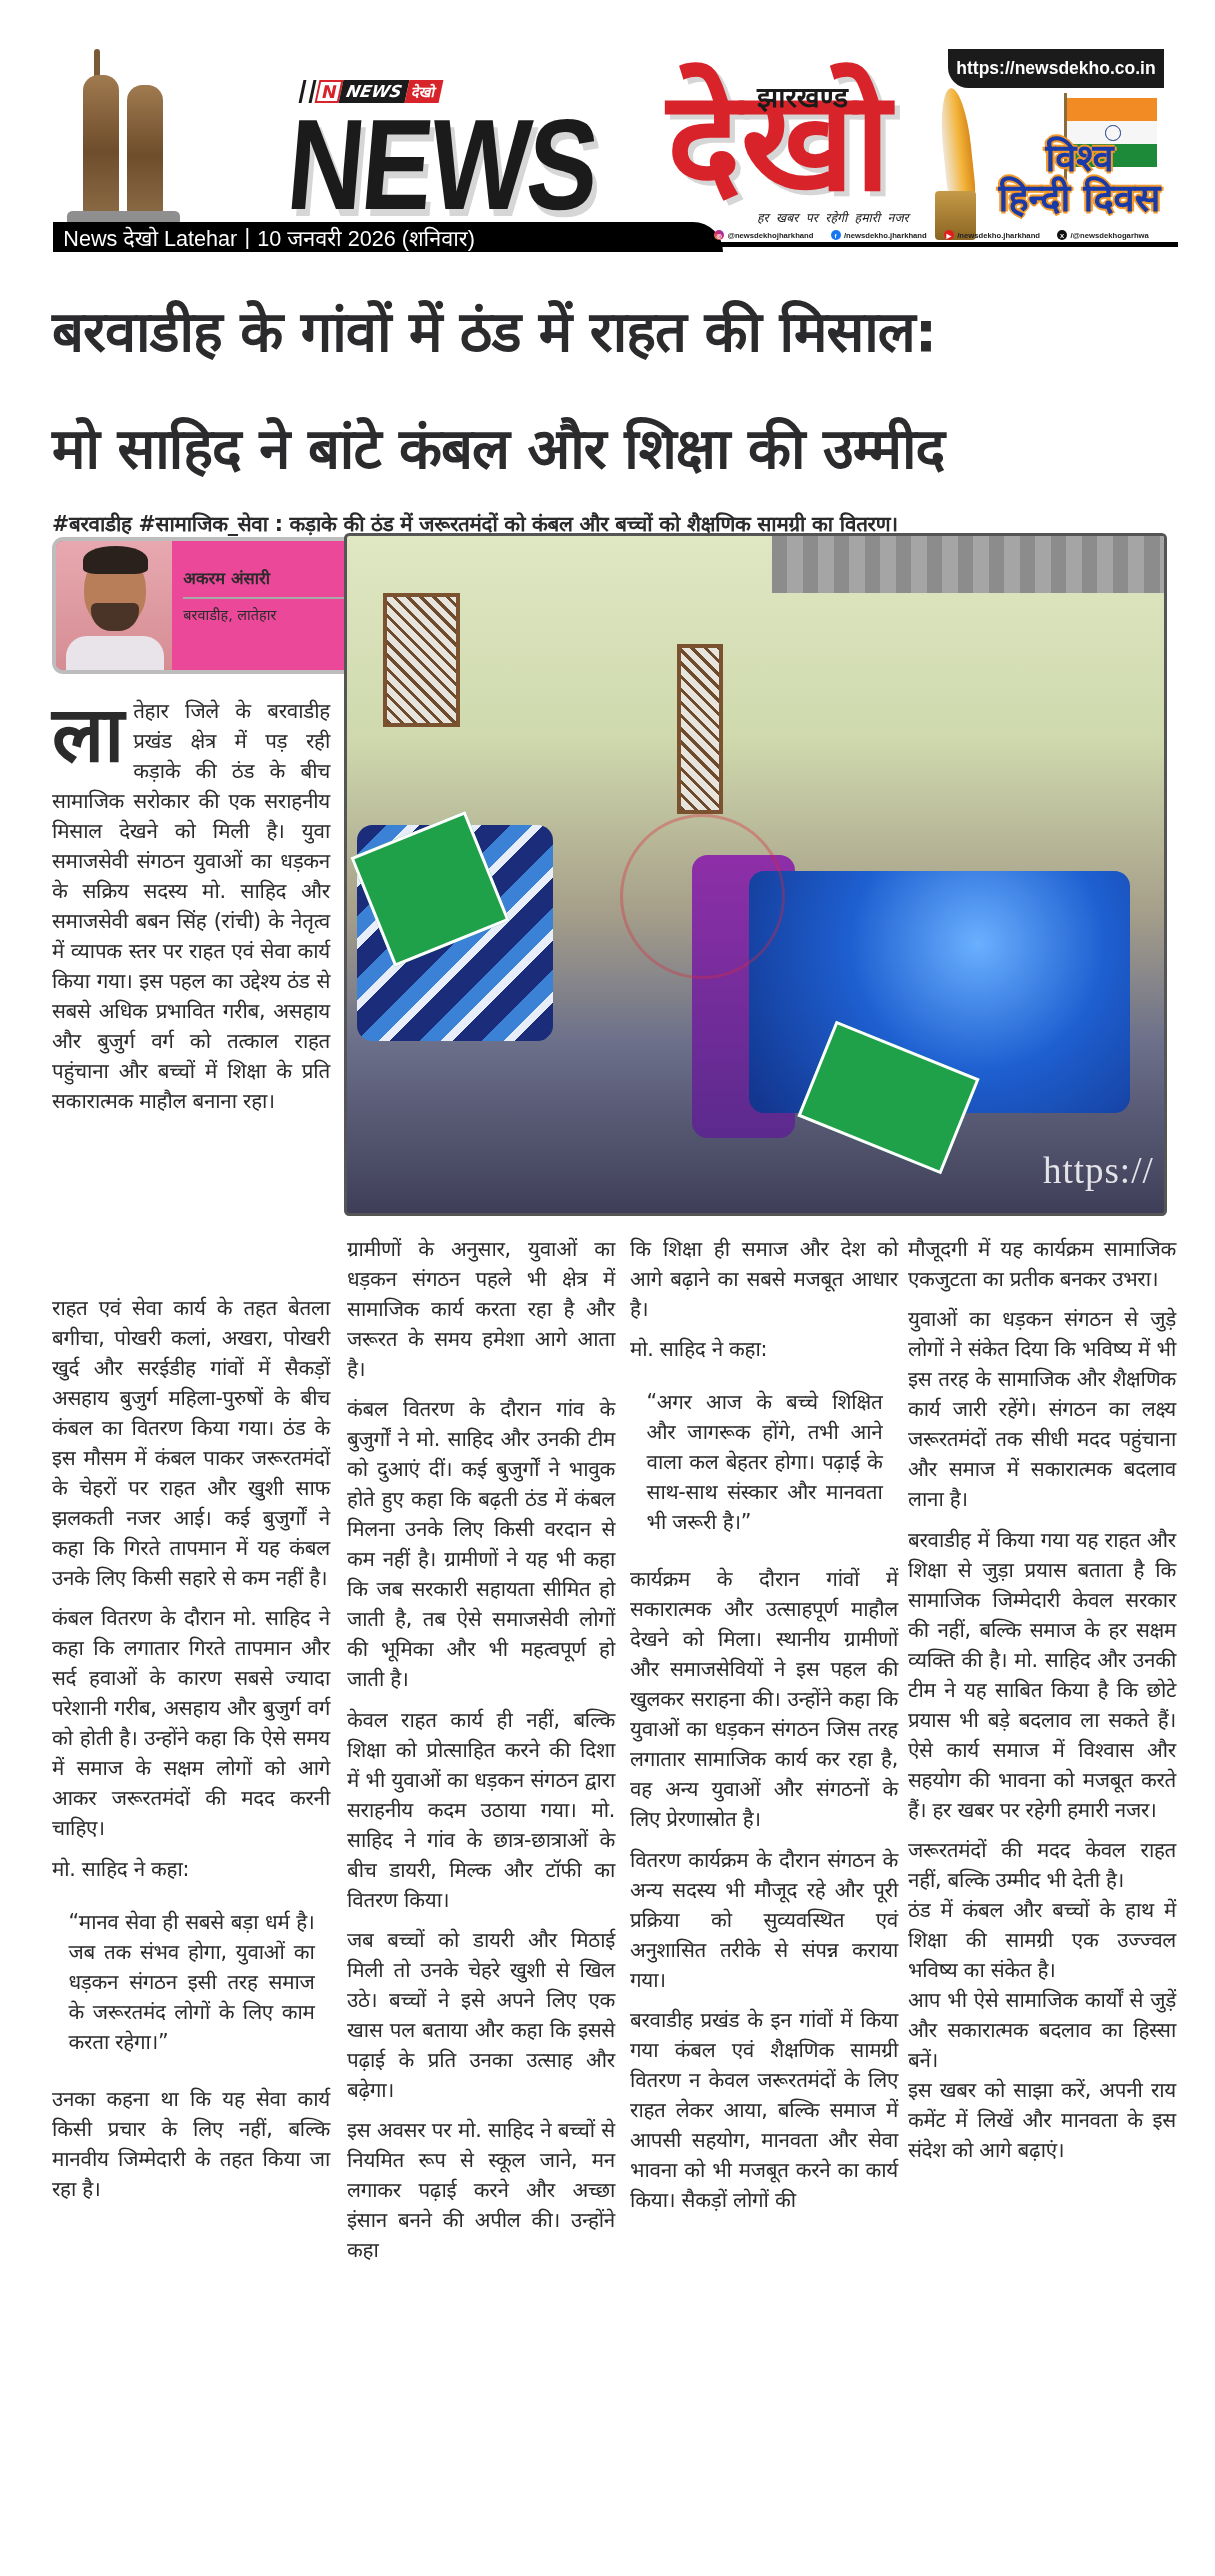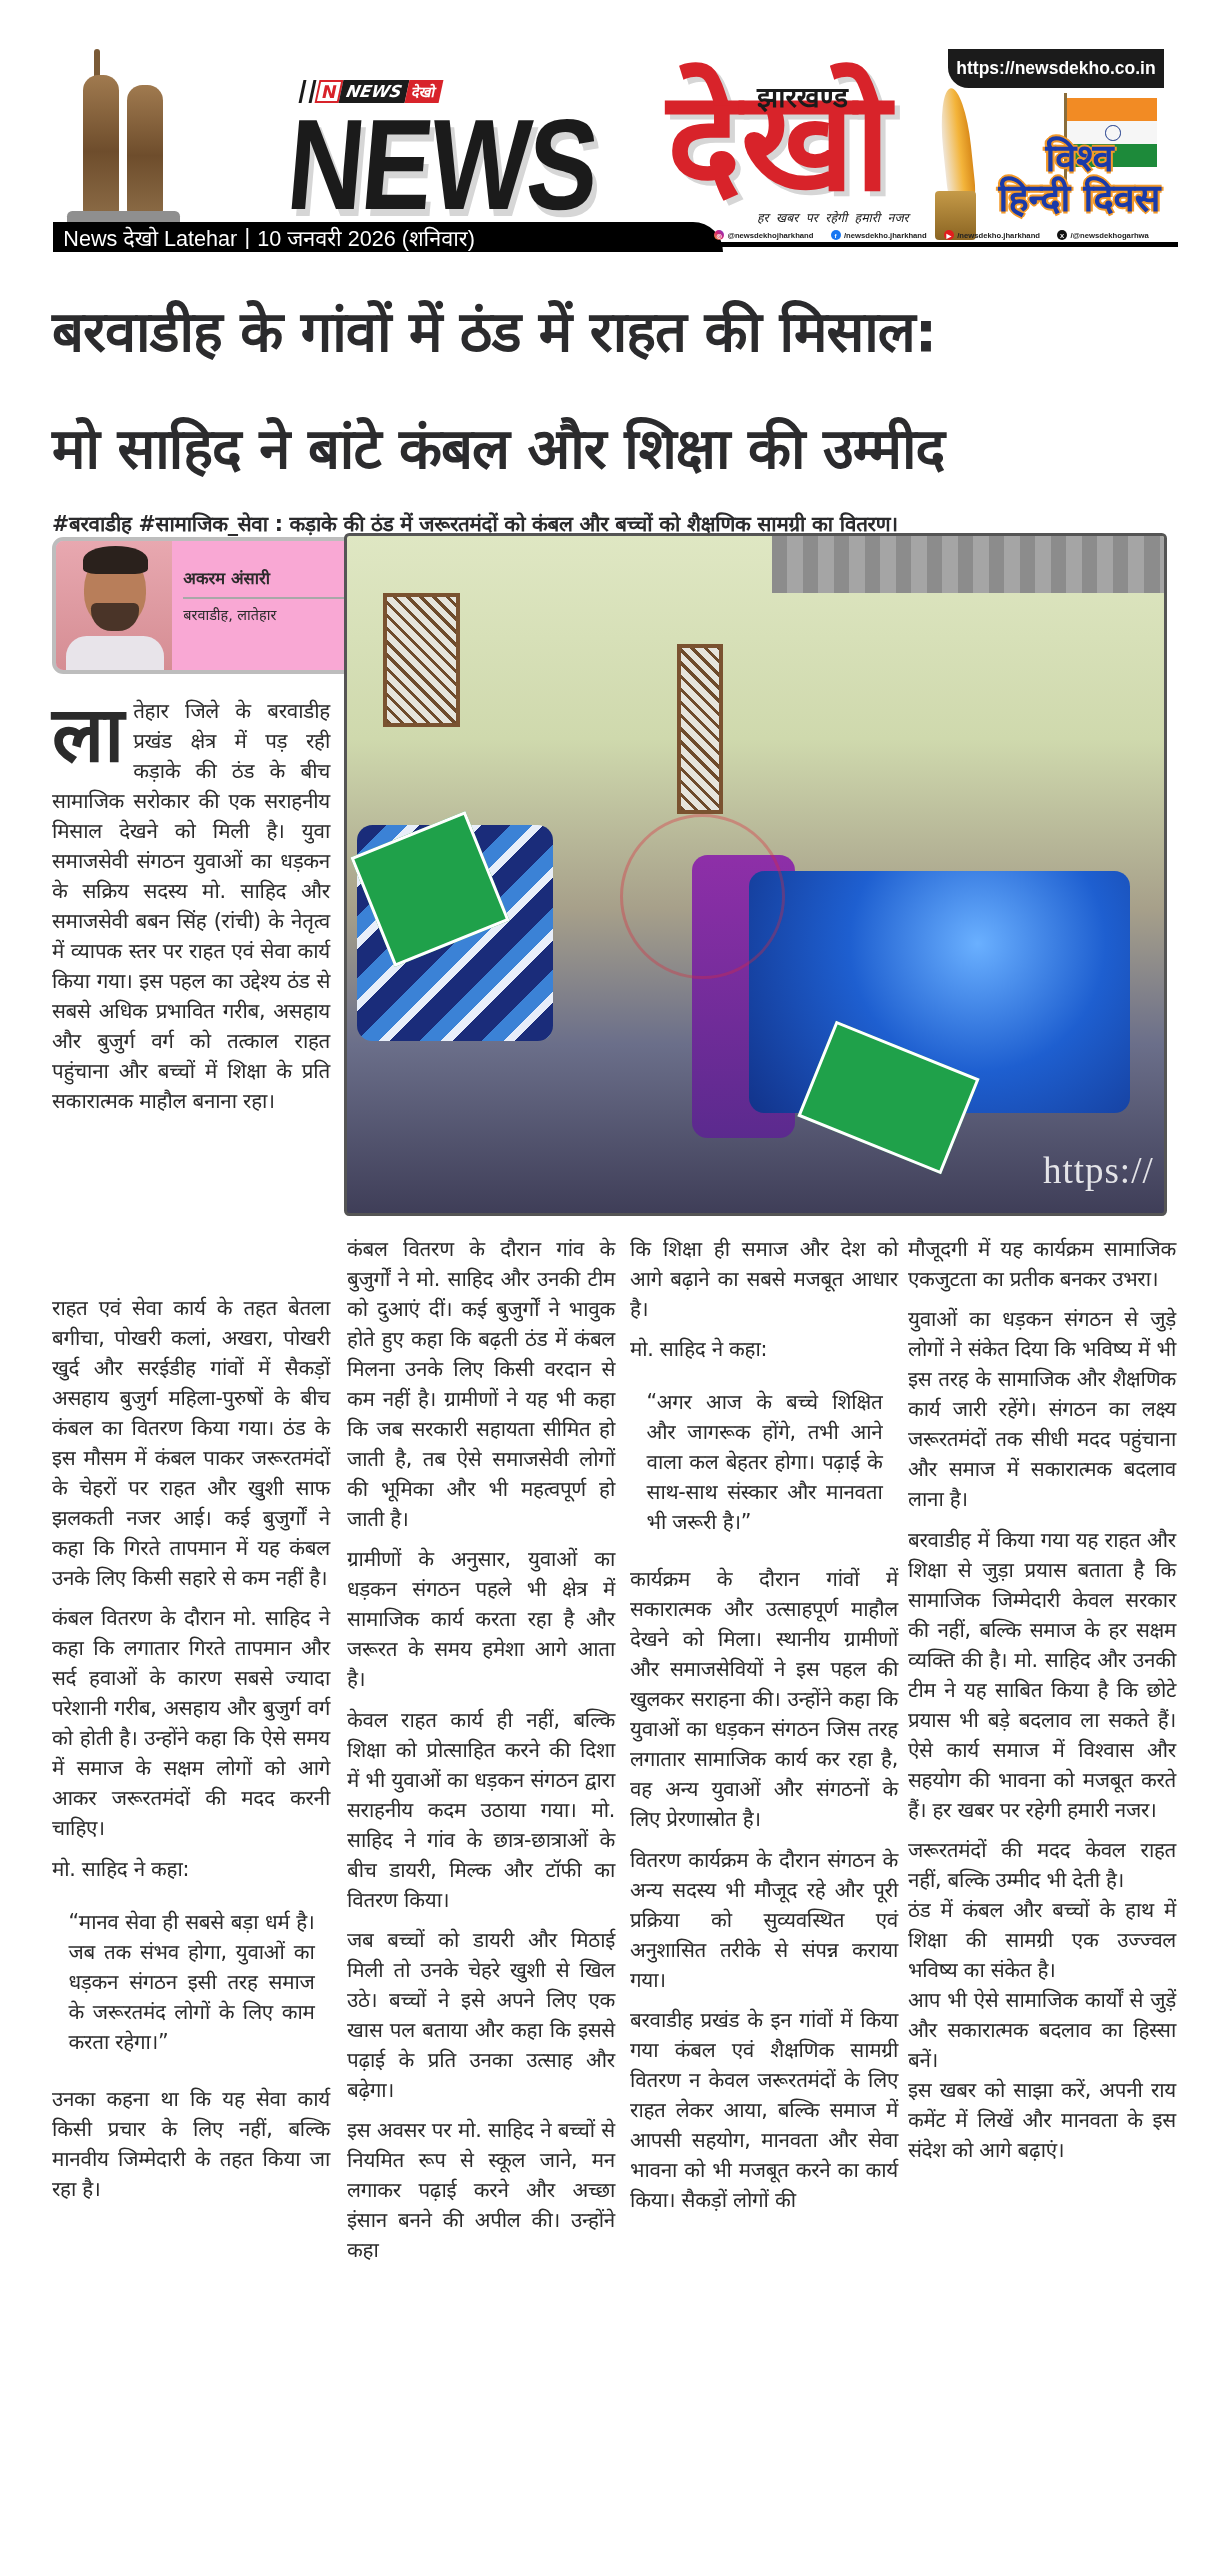--- a/index.html
+++ b/index.html
@@ -59,21 +59,21 @@
   .ic.ig { background: linear-gradient(45deg, #f9a33b, #d6246e, #7a3ad6); }
   .ic.fb { background: #1877f2; }
   .ic.yt { background: #e21d1d; }
   .ic.x { background: #111; }
 
   
   .headline { position: absolute; left: 52px; top: 273px; width: 1123px; font-weight: bold; font-size: 56px; line-height: 117px; color: #2b2b2d; letter-spacing: -1px; }
   .subhead { position: absolute; left: 52px; top: 509px; width: 1133px; font-size: 20.6px; font-weight: bold; color: #2b2b2d; white-space: nowrap; letter-spacing: -0.3px; }
 
   
-  .author { position: absolute; left: 52px; top: 537px; width: 336px; height: 137px; background: #f9a8d4; border: 4.1px solid #bdbdbd; border-radius: 11.3px; overflow: hidden; display: flex; }
+  .author { position: absolute; left: 52px; top: 537px; width: 336px; height: 137px; background: #ec4899; border: 4.1px solid #bdbdbd; border-radius: 11.3px; overflow: hidden; display: flex; }
   .author .photo { width: 116px; height: 100%; background: linear-gradient(180deg, #e8a8b0 0%, #d58d93 100%); position: relative; }
   .author .photo .head { position: absolute; left: 28px; top: 10.3px; width: 62px; height: 77px; background: #b87e5a; border-radius: 50% 50% 45% 45%; }
   .author .photo .hair { position: absolute; left: 27px; top: 5.2px; width: 65px; height: 28px; background: #2a211c; border-radius: 50% 50% 20% 20%; }
   .author .photo .beard { position: absolute; left: 35px; top: 62px; width: 48px; height: 28px; background: #4a3428; border-radius: 5.2px 5.2px 20.6px 20.6px; }
   .author .photo .shirt { position: absolute; left: 10.3px; top: 95px; width: 98px; height: 41px; background: #e8e4ea; border-radius: 20.6px 20.6px 0 0; }
   .author .info { flex: 1; padding: 27px 10.3px 0 11.3px; }
   .author .name { font-weight: bold; font-size: 16.5px; line-height: 21.6px; color: #2b2b2b; }
   .author .rule { height: 2.1px; background: #a8a8a8; margin: 7.2px 0 6.2px 0; }
   .author .place { font-size: 14.4px; color: #2b2b2b; }
 
@@ -212,22 +212,22 @@
 </div>
 <div class="col c1b">
   <p>राहत एवं सेवा कार्य के तहत बेतला बगीचा, पोखरी कलां, अखरा, पोखरी खुर्द और सरईडीह गांवों में सैकड़ों असहाय बुजुर्ग महिला-पुरुषों के बीच कंबल का वितरण किया गया। ठंड के इस मौसम में कंबल पाकर जरूरतमंदों के चेहरों पर राहत और खुशी साफ झलकती नजर आई। कई बुजुर्गों ने कहा कि गिरते तापमान में यह कंबल उनके लिए किसी सहारे से कम नहीं है।</p>
   <p>कंबल वितरण के दौरान मो. साहिद ने कहा कि लगातार गिरते तापमान और सर्द हवाओं के कारण सबसे ज्यादा परेशानी गरीब, असहाय और बुजुर्ग वर्ग को होती है। उन्होंने कहा कि ऐसे समय में समाज के सक्षम लोगों को आगे आकर जरूरतमंदों की मदद करनी चाहिए।</p>
   <p class="plain">मो. साहिद ने कहा:</p>
   <p class="quote">“मानव सेवा ही सबसे बड़ा धर्म है। जब तक संभव होगा, युवाओं का धड़कन संगठन इसी तरह समाज के जरूरतमंद लोगों के लिए काम करता रहेगा।”</p>
   <p>उनका कहना था कि यह सेवा कार्य किसी प्रचार के लिए नहीं, बल्कि मानवीय जिम्मेदारी के तहत किया जा रहा है।</p>
 </div>
 
 <div class="col c2">
+  <p>ग्रामीणों के अनुसार, युवाओं का धड़कन संगठन पहले भी क्षेत्र में सामाजिक कार्य करता रहा है और जरूरत के समय हमेशा आगे आता है।</p>
   <p>कंबल वितरण के दौरान गांव के बुजुर्गों ने मो. साहिद और उनकी टीम को दुआएं दीं। कई बुजुर्गों ने भावुक होते हुए कहा कि बढ़ती ठंड में कंबल मिलना उनके लिए किसी वरदान से कम नहीं है। ग्रामीणों ने यह भी कहा कि जब सरकारी सहायता सीमित हो जाती है, तब ऐसे समाजसेवी लोगों की भूमिका और भी महत्वपूर्ण हो जाती है।</p>
-  <p>ग्रामीणों के अनुसार, युवाओं का धड़कन संगठन पहले भी क्षेत्र में सामाजिक कार्य करता रहा है और जरूरत के समय हमेशा आगे आता है।</p>
   <p>केवल राहत कार्य ही नहीं, बल्कि शिक्षा को प्रोत्साहित करने की दिशा में भी युवाओं का धड़कन संगठन द्वारा सराहनीय कदम उठाया गया। मो. साहिद ने गांव के छात्र-छात्राओं के बीच डायरी, मिल्क और टॉफी का वितरण किया।</p>
   <p>जब बच्चों को डायरी और मिठाई मिली तो उनके चेहरे खुशी से खिल उठे। बच्चों ने इसे अपने लिए एक खास पल बताया और कहा कि इससे पढ़ाई के प्रति उनका उत्साह और बढ़ेगा।</p>
   <p>इस अवसर पर मो. साहिद ने बच्चों से नियमित रूप से स्कूल जाने, मन लगाकर पढ़ाई करने और अच्छा इंसान बनने की अपील की। उन्होंने कहा</p>
 </div>
 
 <div class="col c3">
   <p>कि शिक्षा ही समाज और देश को आगे बढ़ाने का सबसे मजबूत आधार है।</p>
   <p class="plain">मो. साहिद ने कहा:</p>
   <p class="quote">“अगर आज के बच्चे शिक्षित और जागरूक होंगे, तभी आने वाला कल बेहतर होगा। पढ़ाई के साथ-साथ संस्कार और मानवता भी जरूरी है।”</p>
   <p>कार्यक्रम के दौरान गांवों में सकारात्मक और उत्साहपूर्ण माहौल देखने को मिला। स्थानीय ग्रामीणों और समाजसेवियों ने इस पहल की खुलकर सराहना की। उन्होंने कहा कि युवाओं का धड़कन संगठन जिस तरह लगातार सामाजिक कार्य कर रहा है, वह अन्य युवाओं और संगठनों के लिए प्रेरणास्रोत है।</p>

